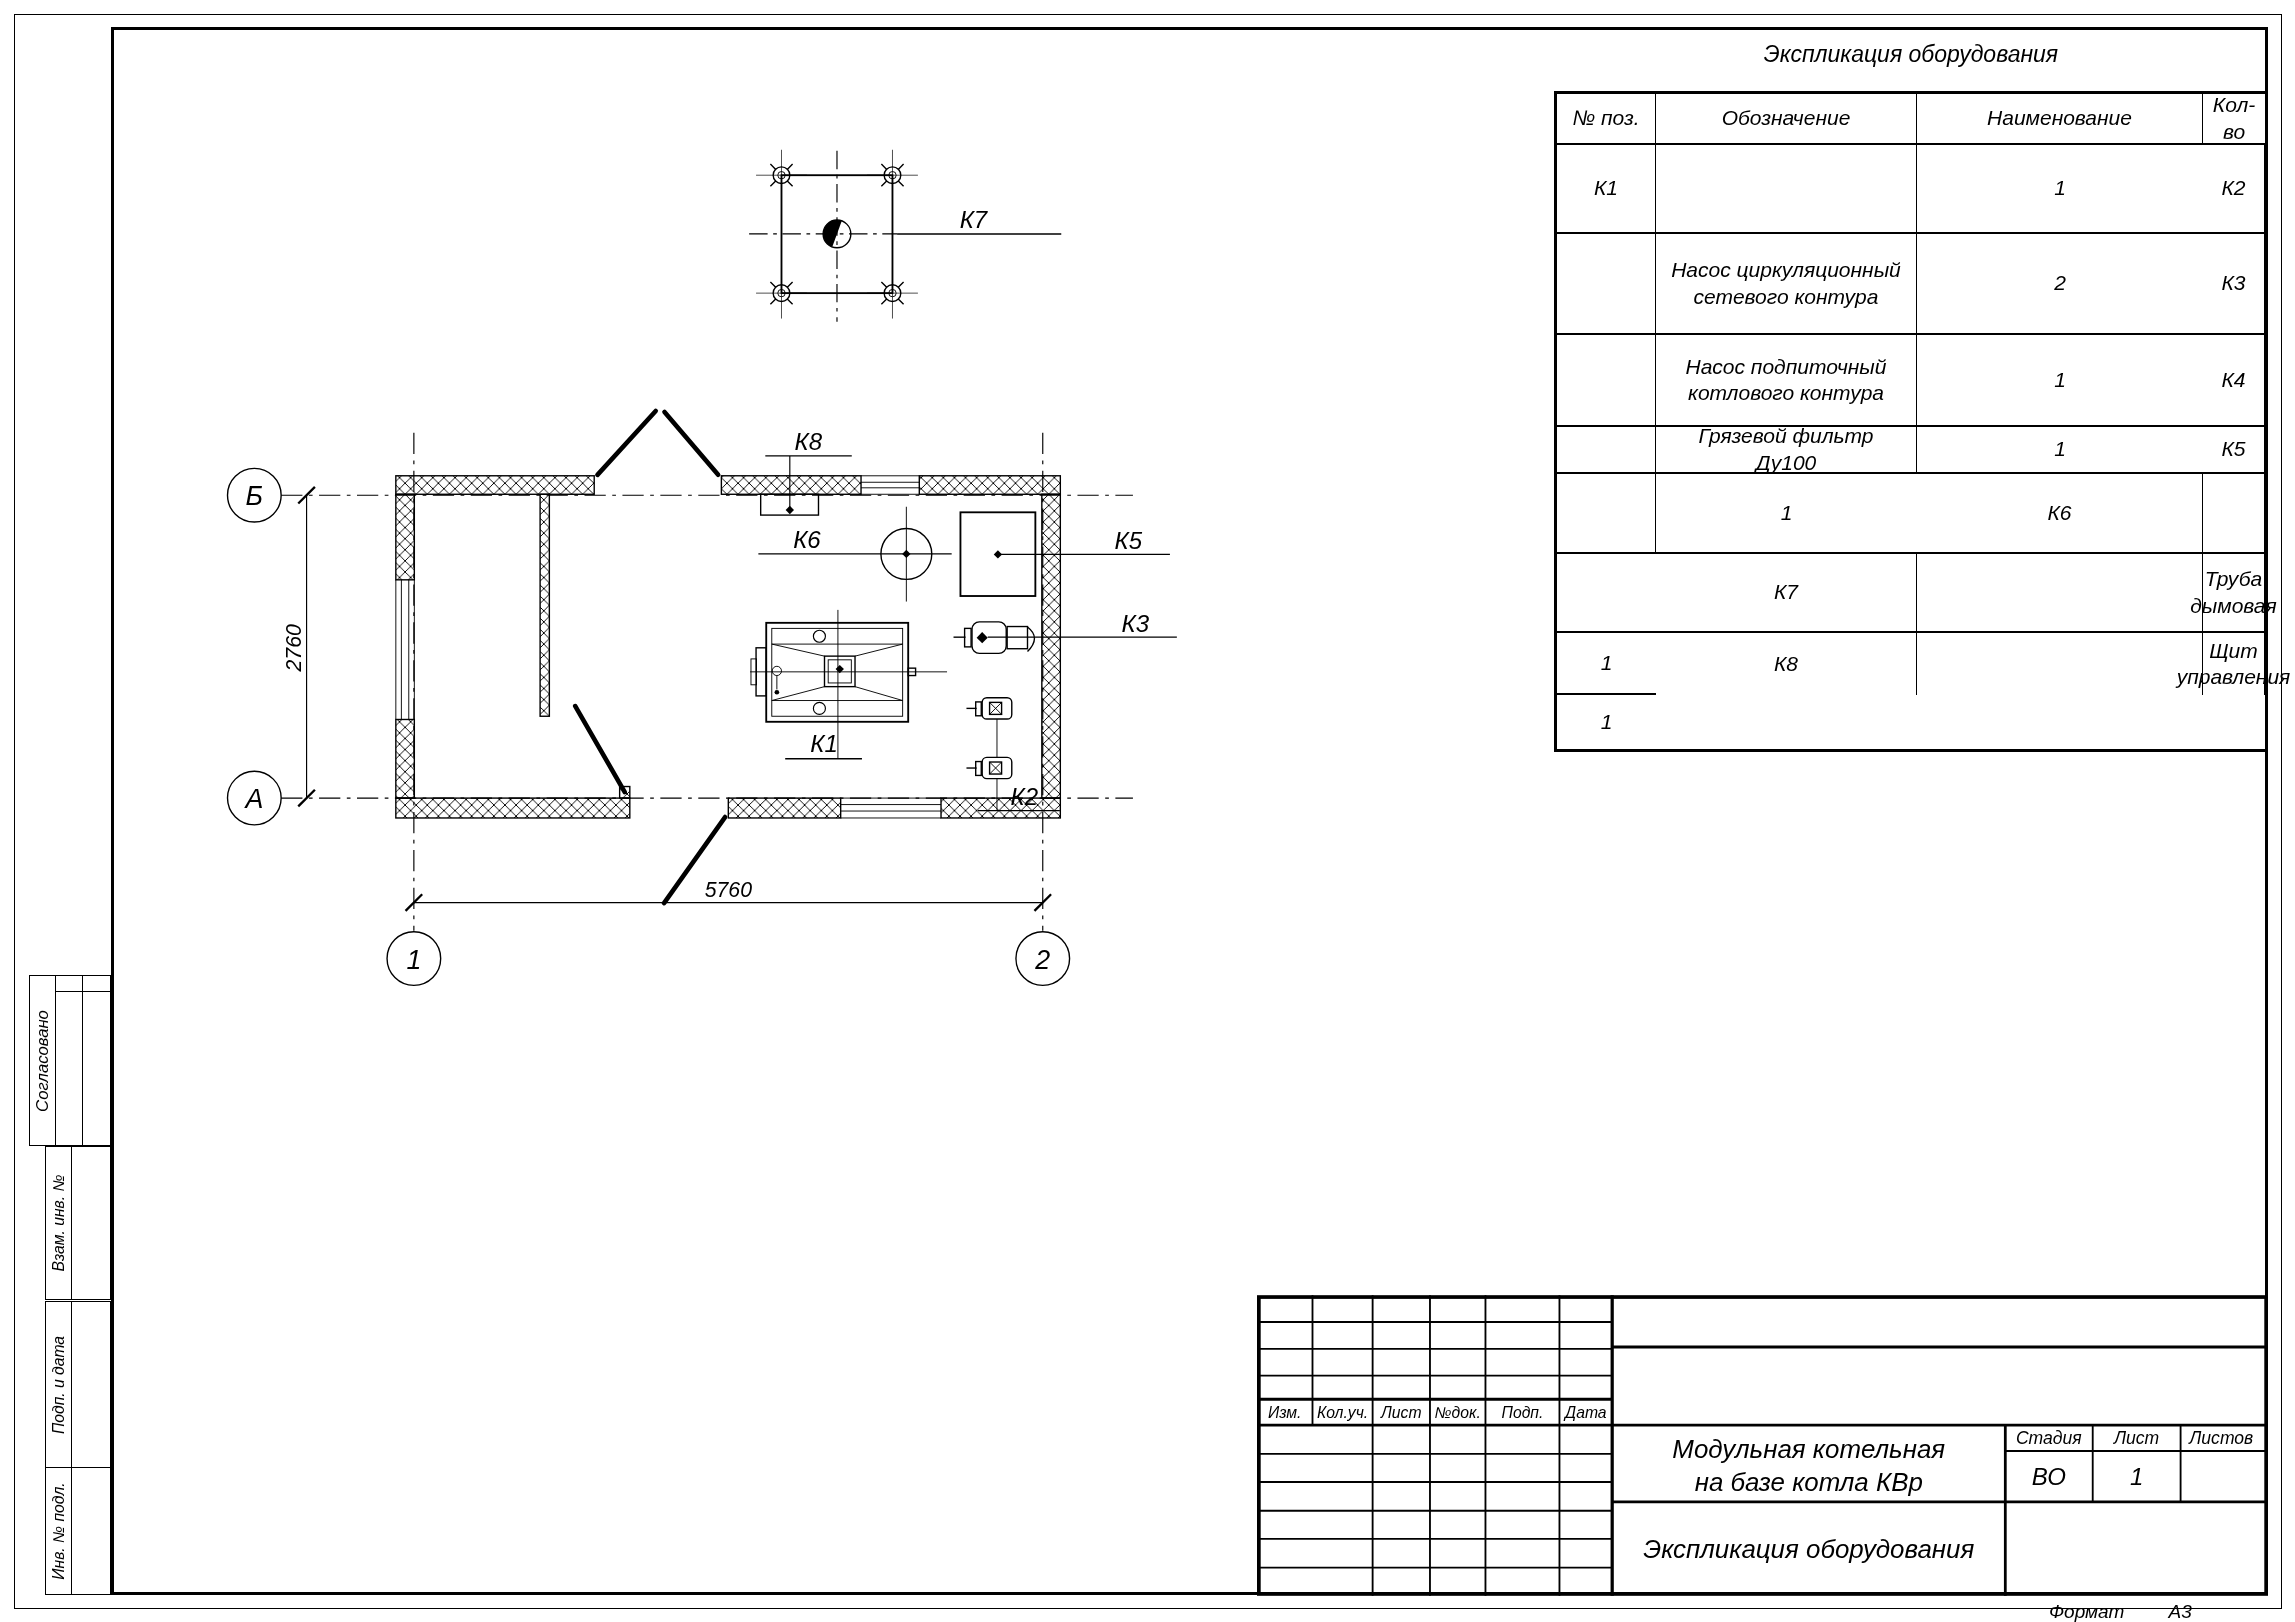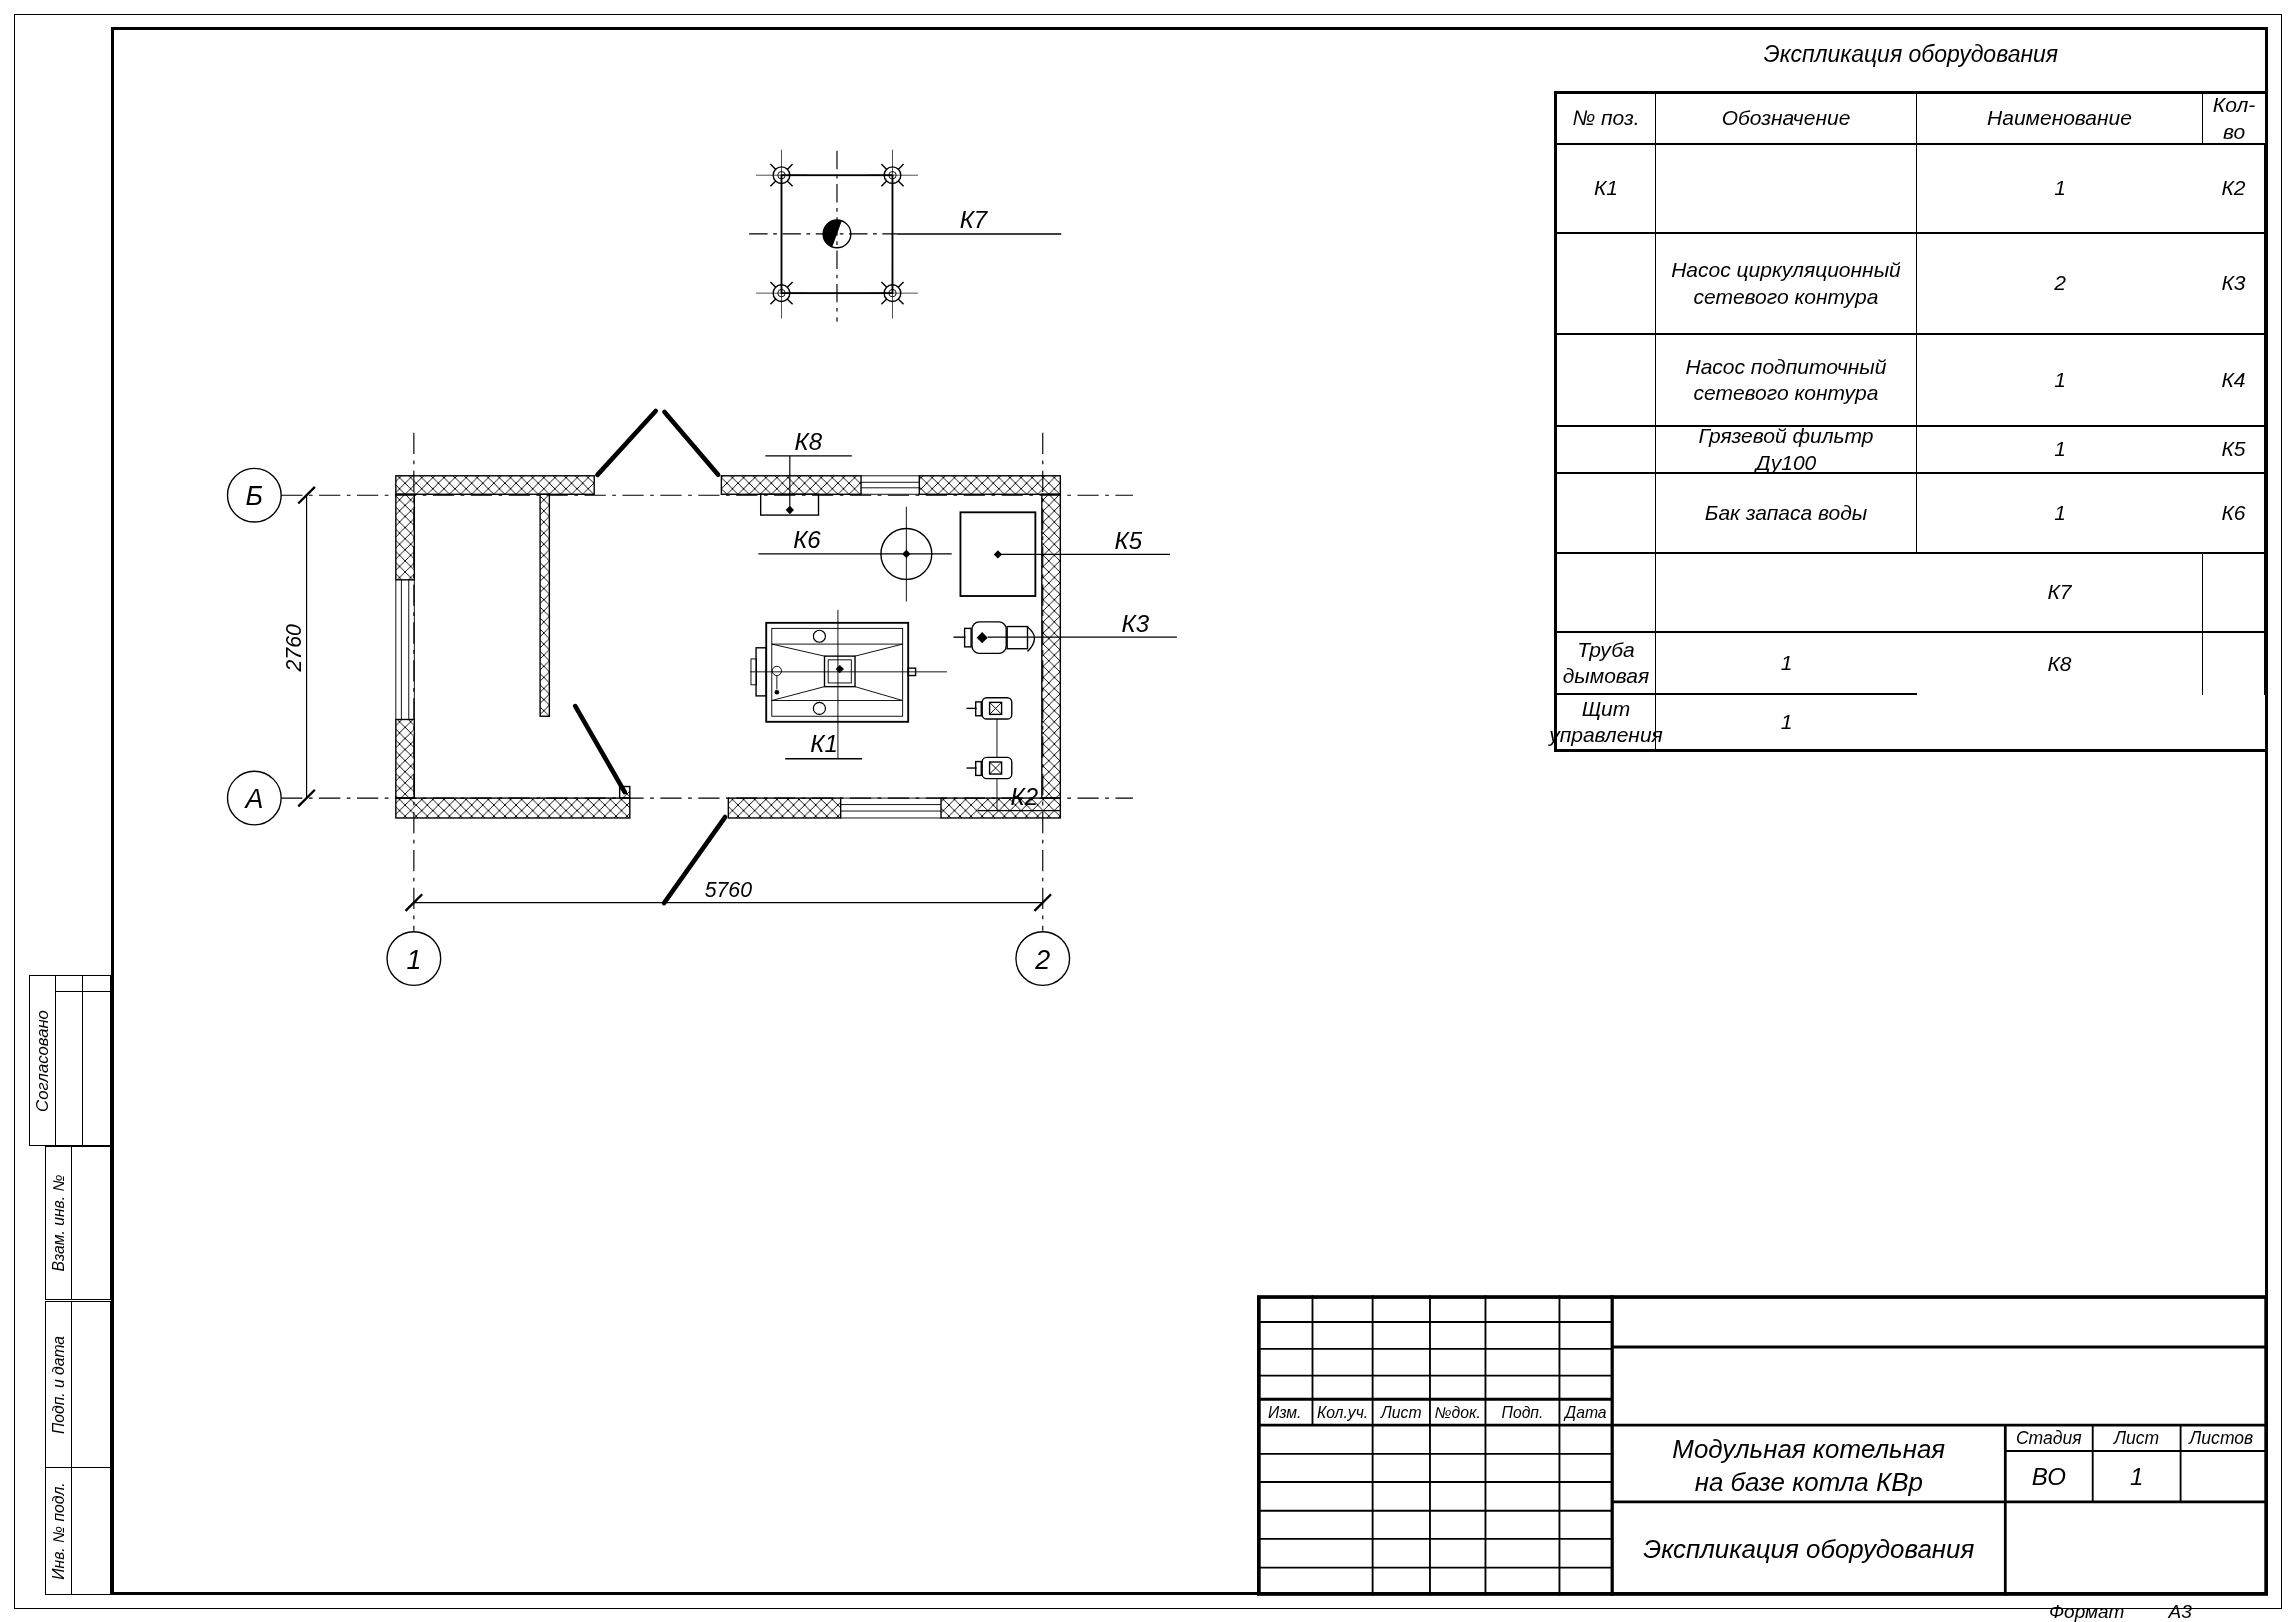--- a/index.html
+++ b/index.html
@@ -228,31 +228,30 @@
     <div class="cell"></div>
     <div class="cell lastcol">1</div>
 
     <div class="cell">К2</div>
     <div class="cell"></div>
     <div class="cell name">Насос циркуляционный сетевого контура</div>
     <div class="cell lastcol">2</div>
 
     <div class="cell">К3</div>
     <div class="cell"></div>
-    <div class="cell name">Насос подпиточный сетевого контура</div>
+    <div class="cell name">Насос подпиточный котлового контура</div>
     <div class="cell lastcol">1</div>
 
     <div class="cell">К4</div>
     <div class="cell"></div>
     <div class="cell name">Грязевой фильтр Ду100</div>
     <div class="cell lastcol">1</div>
 
     <div class="cell">К5</div>
     <div class="cell"></div>
-    <div class="cell name">Бак запаса воды</div>
     <div class="cell lastcol">1</div>
 
     <div class="cell">К6</div>
     <div class="cell"></div>
     <div class="cell lastcol"></div>
 
     <div class="cell">К7</div>
     <div class="cell"></div>
     <div class="cell name">Труба дымовая</div>
     <div class="cell lastcol">1</div>

